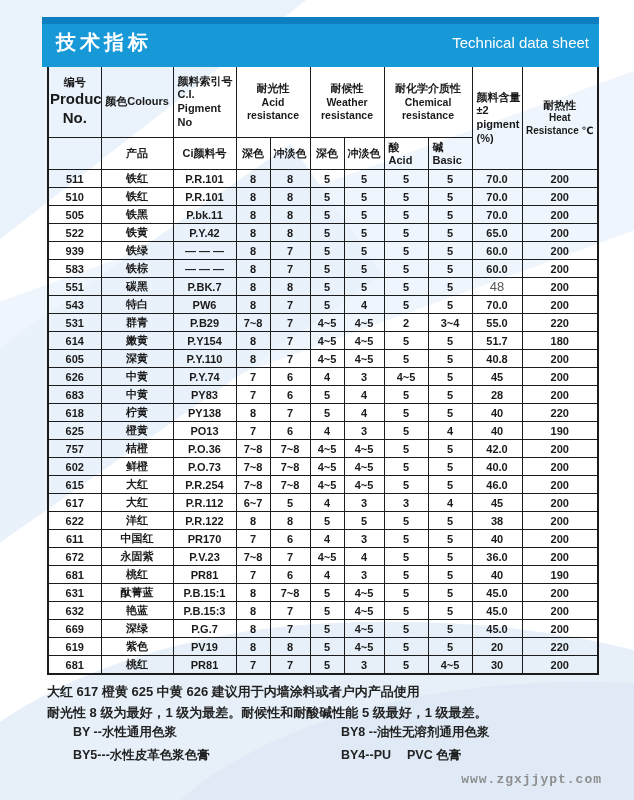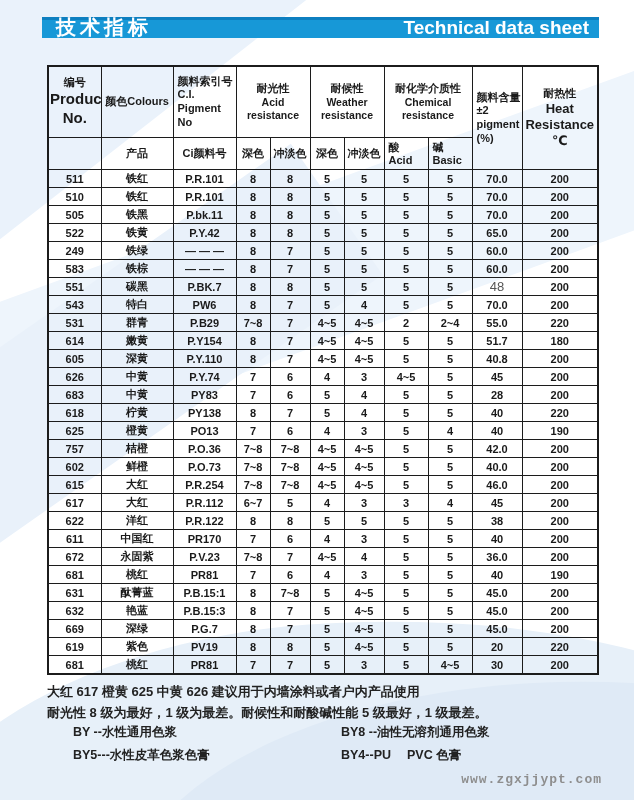--- a/index.html
+++ b/index.html
@@ -11,47 +11,47 @@
   }
   
   .deco{position:absolute;z-index:0;}
   .deco-a{top:-60px;left:-430px;width:900px;height:250px;background:#eaf2fb;transform:rotate(-38deg);}
   .deco-b{top:150px;left:-120px;width:1100px;height:150px;background:#eef5fc;transform:rotate(-20deg);}
   .deco-c{top:330px;left:-300px;width:700px;height:160px;background:#e9f1fa;transform:rotate(-35deg);}
   .deco-d{bottom:-150px;left:-120px;width:1000px;height:330px;background:#e7f0f9;border-radius:55% 70% 0 0/95% 100% 0 0;transform:rotate(-4deg);}
   .deco-e{bottom:-210px;left:120px;width:900px;height:330px;background:#dfeaf6;border-radius:70% 55% 0 0/100% 90% 0 0;transform:rotate(3deg);}
 
   .banner{
-    position:absolute;z-index:2;left:42px;top:17px;width:557px;height:21px;
+    position:absolute;z-index:2;left:42px;top:17px;width:557px;height:50px;
     background:linear-gradient(180deg,#0d7fc0 0,#0d7fc0 13%,#1798d7 13%,#1798d7 100%);
     display:flex;align-items:center;justify-content:space-between;
     padding:0 10px 0 14px;box-sizing:border-box;
   }
   .banner .zh{color:#fff;font-size:20px;font-weight:bold;letter-spacing:4px;}
-  .banner .en{color:#fff;font-size:19px;font-weight:bold;letter-spacing:0px;}
+  .banner .en{color:#fff;font-size:15px;font-weight:normal;letter-spacing:0px;}
 
   table.data{
     position:absolute;z-index:1;left:47px;top:65px;width:550px;
     border-collapse:collapse;table-layout:fixed;
     background:transparent;
   }
   table.data th,table.data td{
     border:1px solid #1c1c1c;
     font-size:11px;font-weight:bold;text-align:center;vertical-align:middle;
     padding:0 1px;overflow:hidden;background:transparent;color:#1a1a1a;
   }
   table.data{border:2px solid #1c1c1c;}
   tr.hdr-main th{height:70px;line-height:1.25;}
   tr.hdr-sub th{height:31px;line-height:1.15;}
   tbody td{height:17px;}
   .small-en{font-size:15px;font-weight:bold;display:block;}
   .mid-en{font-size:10.5px;font-weight:bold;display:block;}
   .left-cell{text-align:left !important;padding-left:4px !important;line-height:1.2;}
   .light-cell{font-weight:normal !important;font-size:13px !important;color:#555 !important;}
-  .heat-en{font-size:13px;display:block;}
+  .heat-en{font-size:10px;display:block;}
 
   .notes{position:absolute;z-index:1;left:47px;top:681px;width:540px;
     font-size:13px;font-weight:bold;color:#222;line-height:1.65;}
   .legend{position:absolute;z-index:1;left:62px;top:724px;width:540px;
     font-size:12.5px;font-weight:bold;color:#222;}
   .legend-row{display:flex;margin-bottom:6px;}
   .legend-left{width:268px;padding-left:11px;}
   .legend-right{width:260px;}
   .website{position:absolute;z-index:1;right:32px;top:772px;
     font-family:"Liberation Mono","DejaVu Sans Mono",monospace;
@@ -176,21 +176,21 @@
         <td>8</td>
         <td>8</td>
         <td>5</td>
         <td>5</td>
         <td>5</td>
         <td>5</td>
         <td>65.0</td>
         <td>200</td>
       </tr>
       <tr>
-        <td>249</td>
+        <td>939</td>
         <td>铁绿</td>
         <td>— — —</td>
         <td>8</td>
         <td>7</td>
         <td>5</td>
         <td>5</td>
         <td>5</td>
         <td>5</td>
         <td>60.0</td>
         <td>200</td>
@@ -236,21 +236,21 @@
       </tr>
       <tr>
         <td>531</td>
         <td>群青</td>
         <td>P.B29</td>
         <td>7~8</td>
         <td>7</td>
         <td>4~5</td>
         <td>4~5</td>
         <td>2</td>
-        <td>2~4</td>
+        <td>3~4</td>
         <td>55.0</td>
         <td>220</td>
       </tr>
       <tr>
         <td>614</td>
         <td>嫩黄</td>
         <td>P.Y154</td>
         <td>8</td>
         <td>7</td>
         <td>4~5</td>

